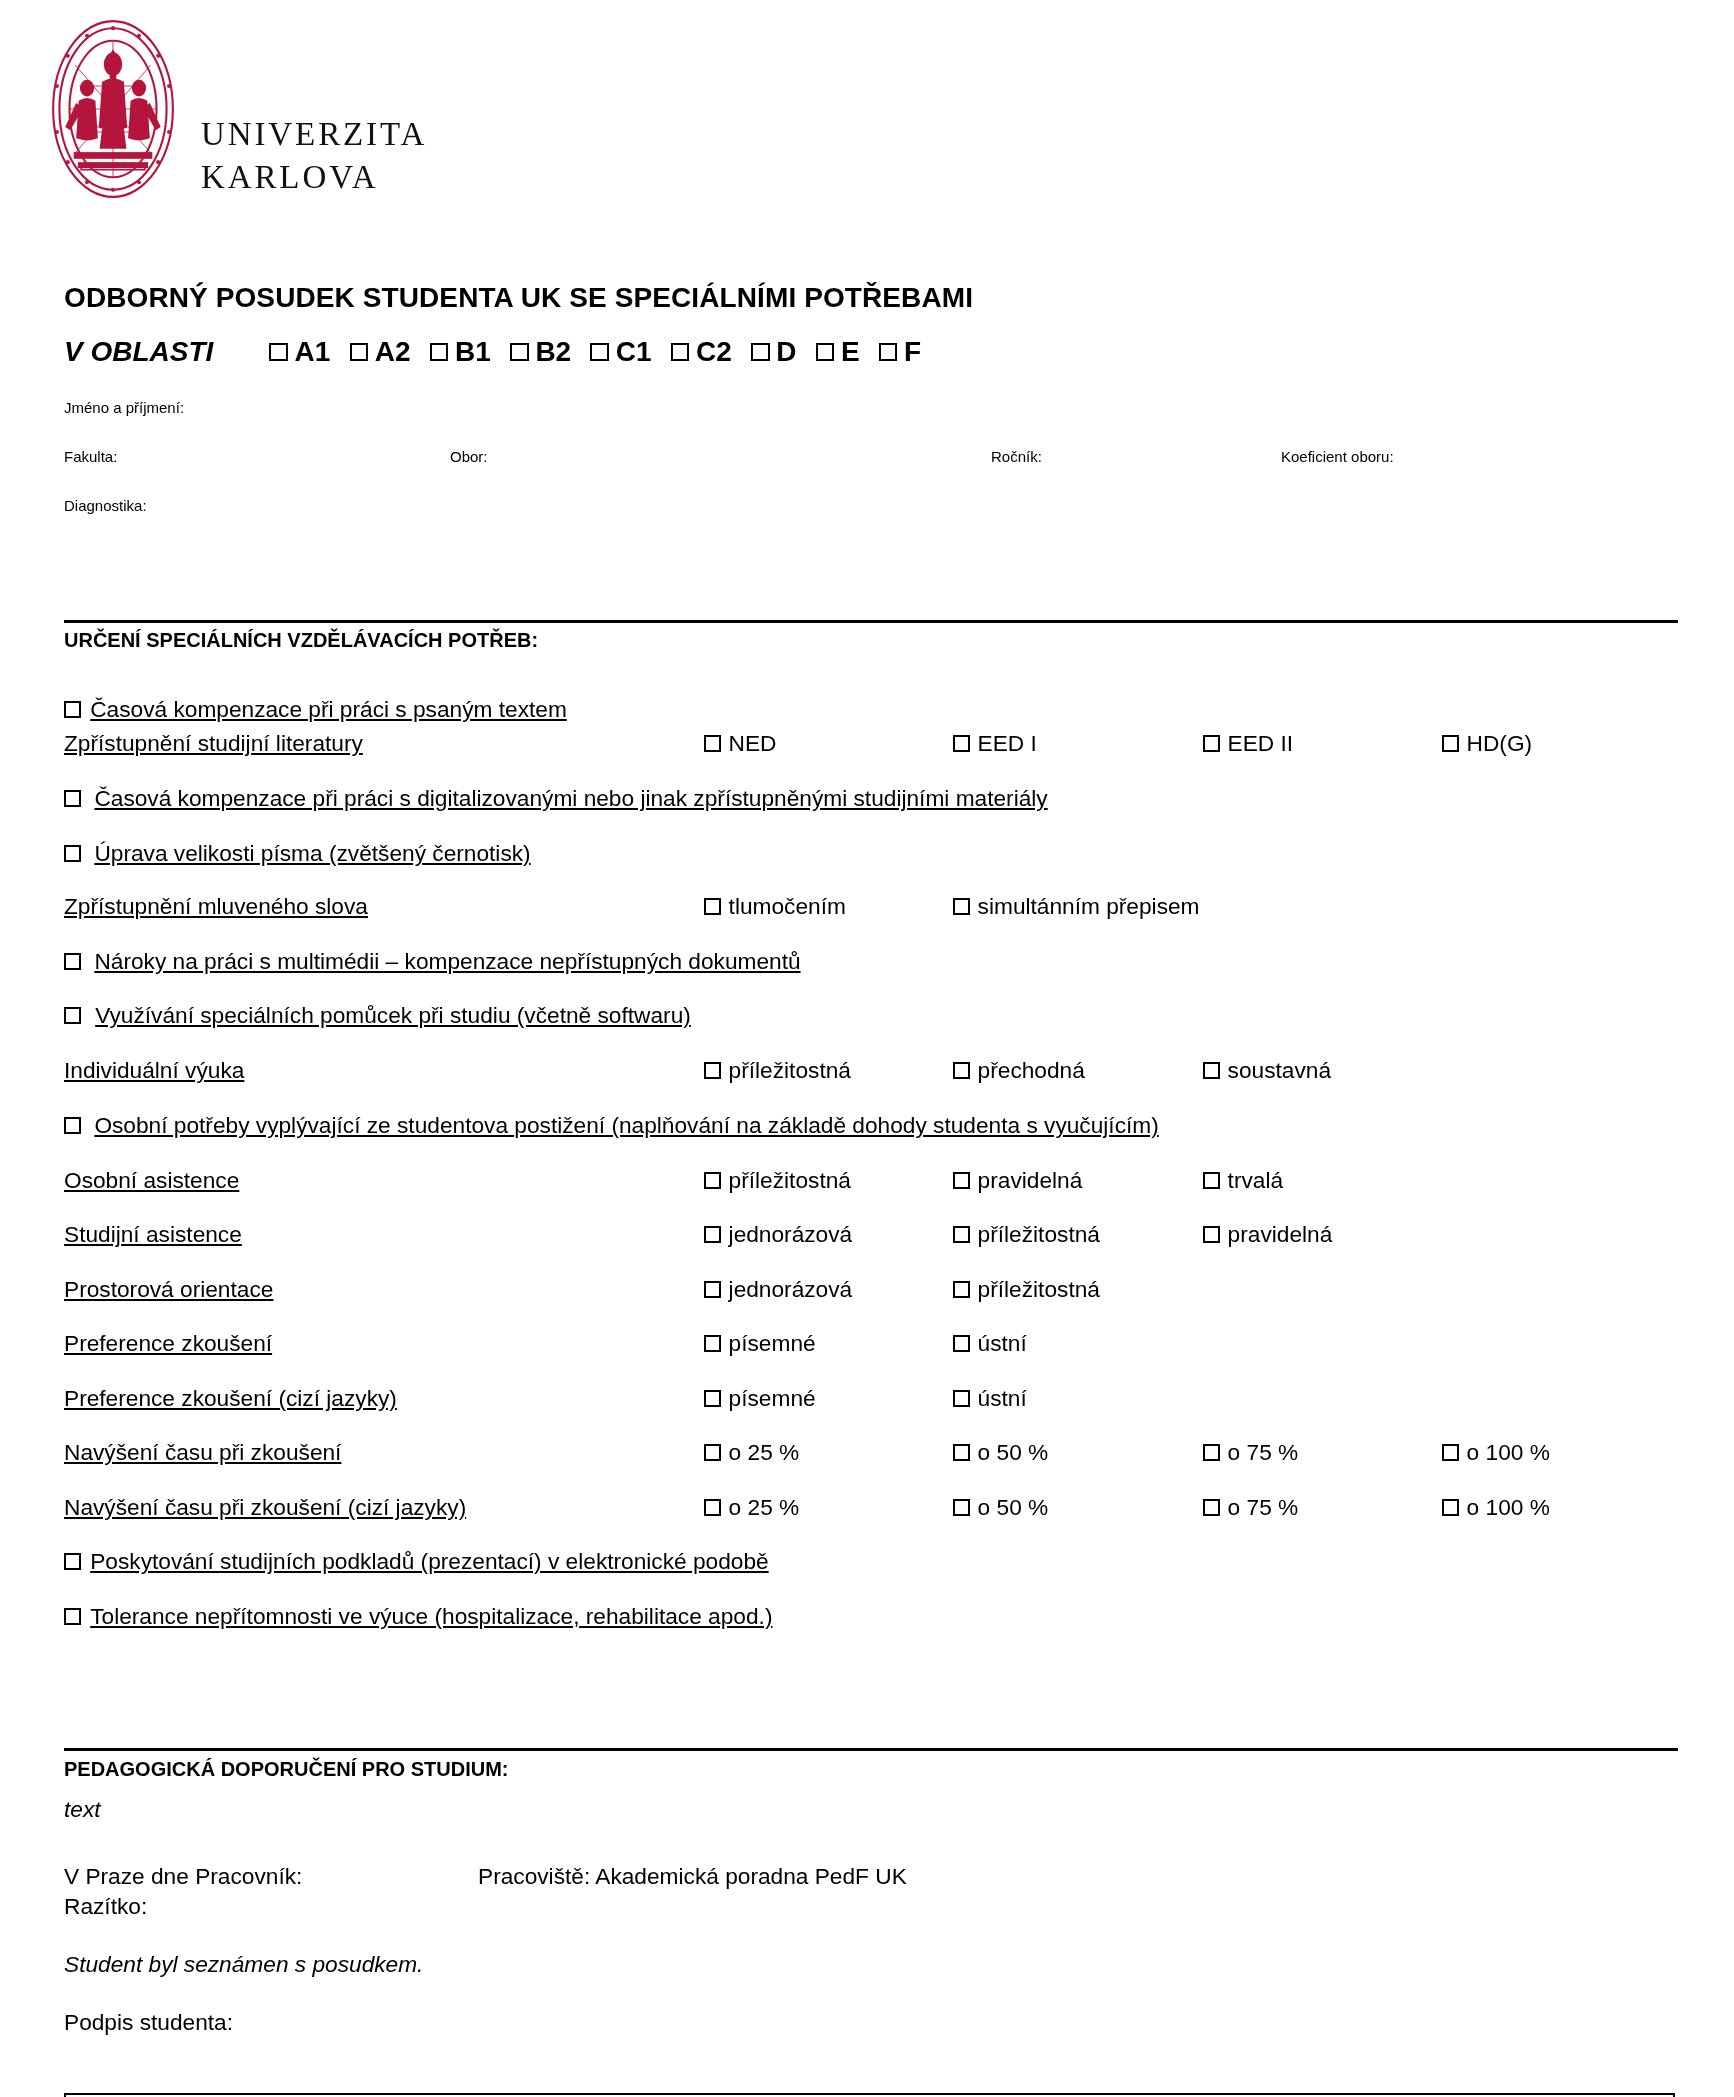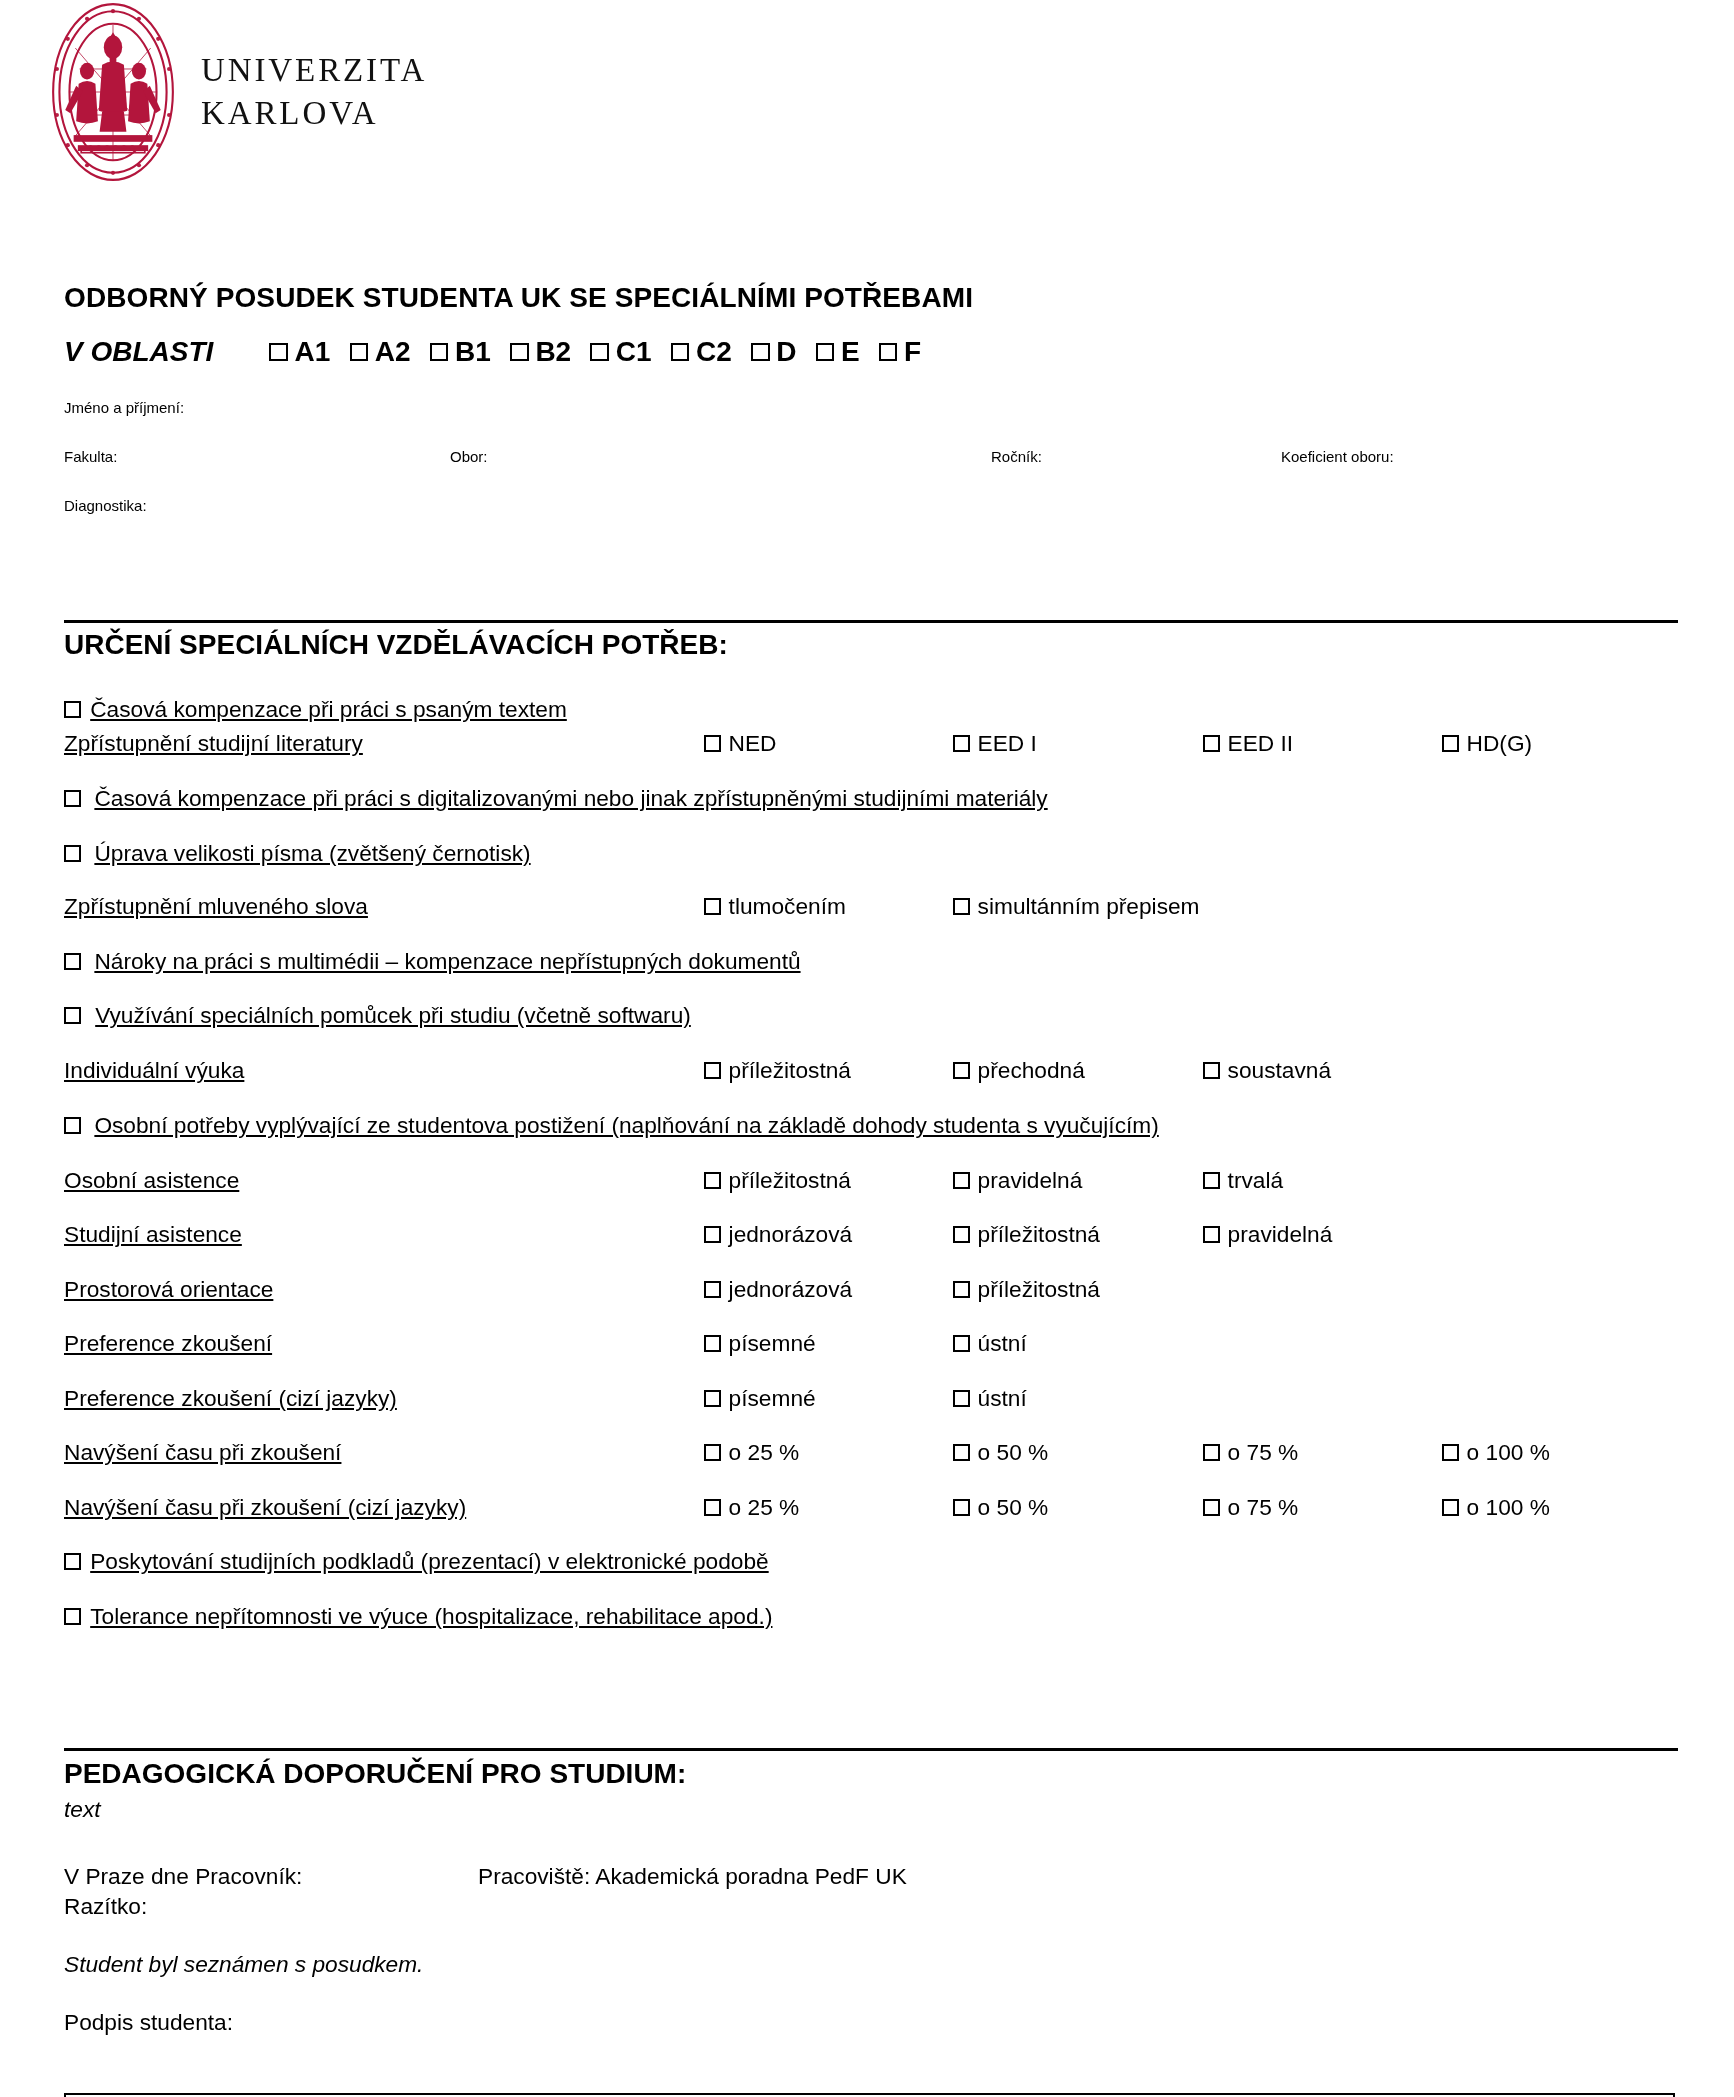--- a/index.html
+++ b/index.html
@@ -11,22 +11,22 @@
     font-family: "Liberation Sans", sans-serif;
     color: #000000;
     position: relative;
     overflow: hidden;
   }
   .page { position: relative; width:1734px; height:2452px; padding: 0; }
 
   
   .logo-block {
     position: absolute;
-    left: 50px; top: 2px;
-    display: flex; align-items: center; gap: 25px;
+    left: 50px; top: 19px;
+    display: flex; align-items: flex-end; gap: 25px;
   }
   .seal { width: 126px; height: 180px; display:block; }
   .logo-text {
     font-family: "Liberation Serif", serif;
     color: #111111;
     line-height: 1.30;
     letter-spacing: 2.9px;
   }
   .logo-text div { font-size: 33px; font-weight: 400; }
 
@@ -62,21 +62,21 @@
   .ident .f { position:absolute; top:0; }
 
   
   .rule {
     position:absolute; left:64px; width:1614px;
     border-top: 3.8px solid #000;
   }
 
   .sec-head {
     position:absolute; left:64px;
-    font-size: 28px; font-weight: bold;
+    font-size: 20px; font-weight: bold;
   }
 
   
   .list { position:absolute; left:64px; top:696px; width: 1623px; font-size: 22.7px; }
   .row { position: relative; height: 0; }
   .row-inner {
     display:flex; align-items:center;
     position:absolute; left:0; top:0; white-space:nowrap;text-decoration:underline;
   }
   .r-lbl { display:flex; align-items:center; }

